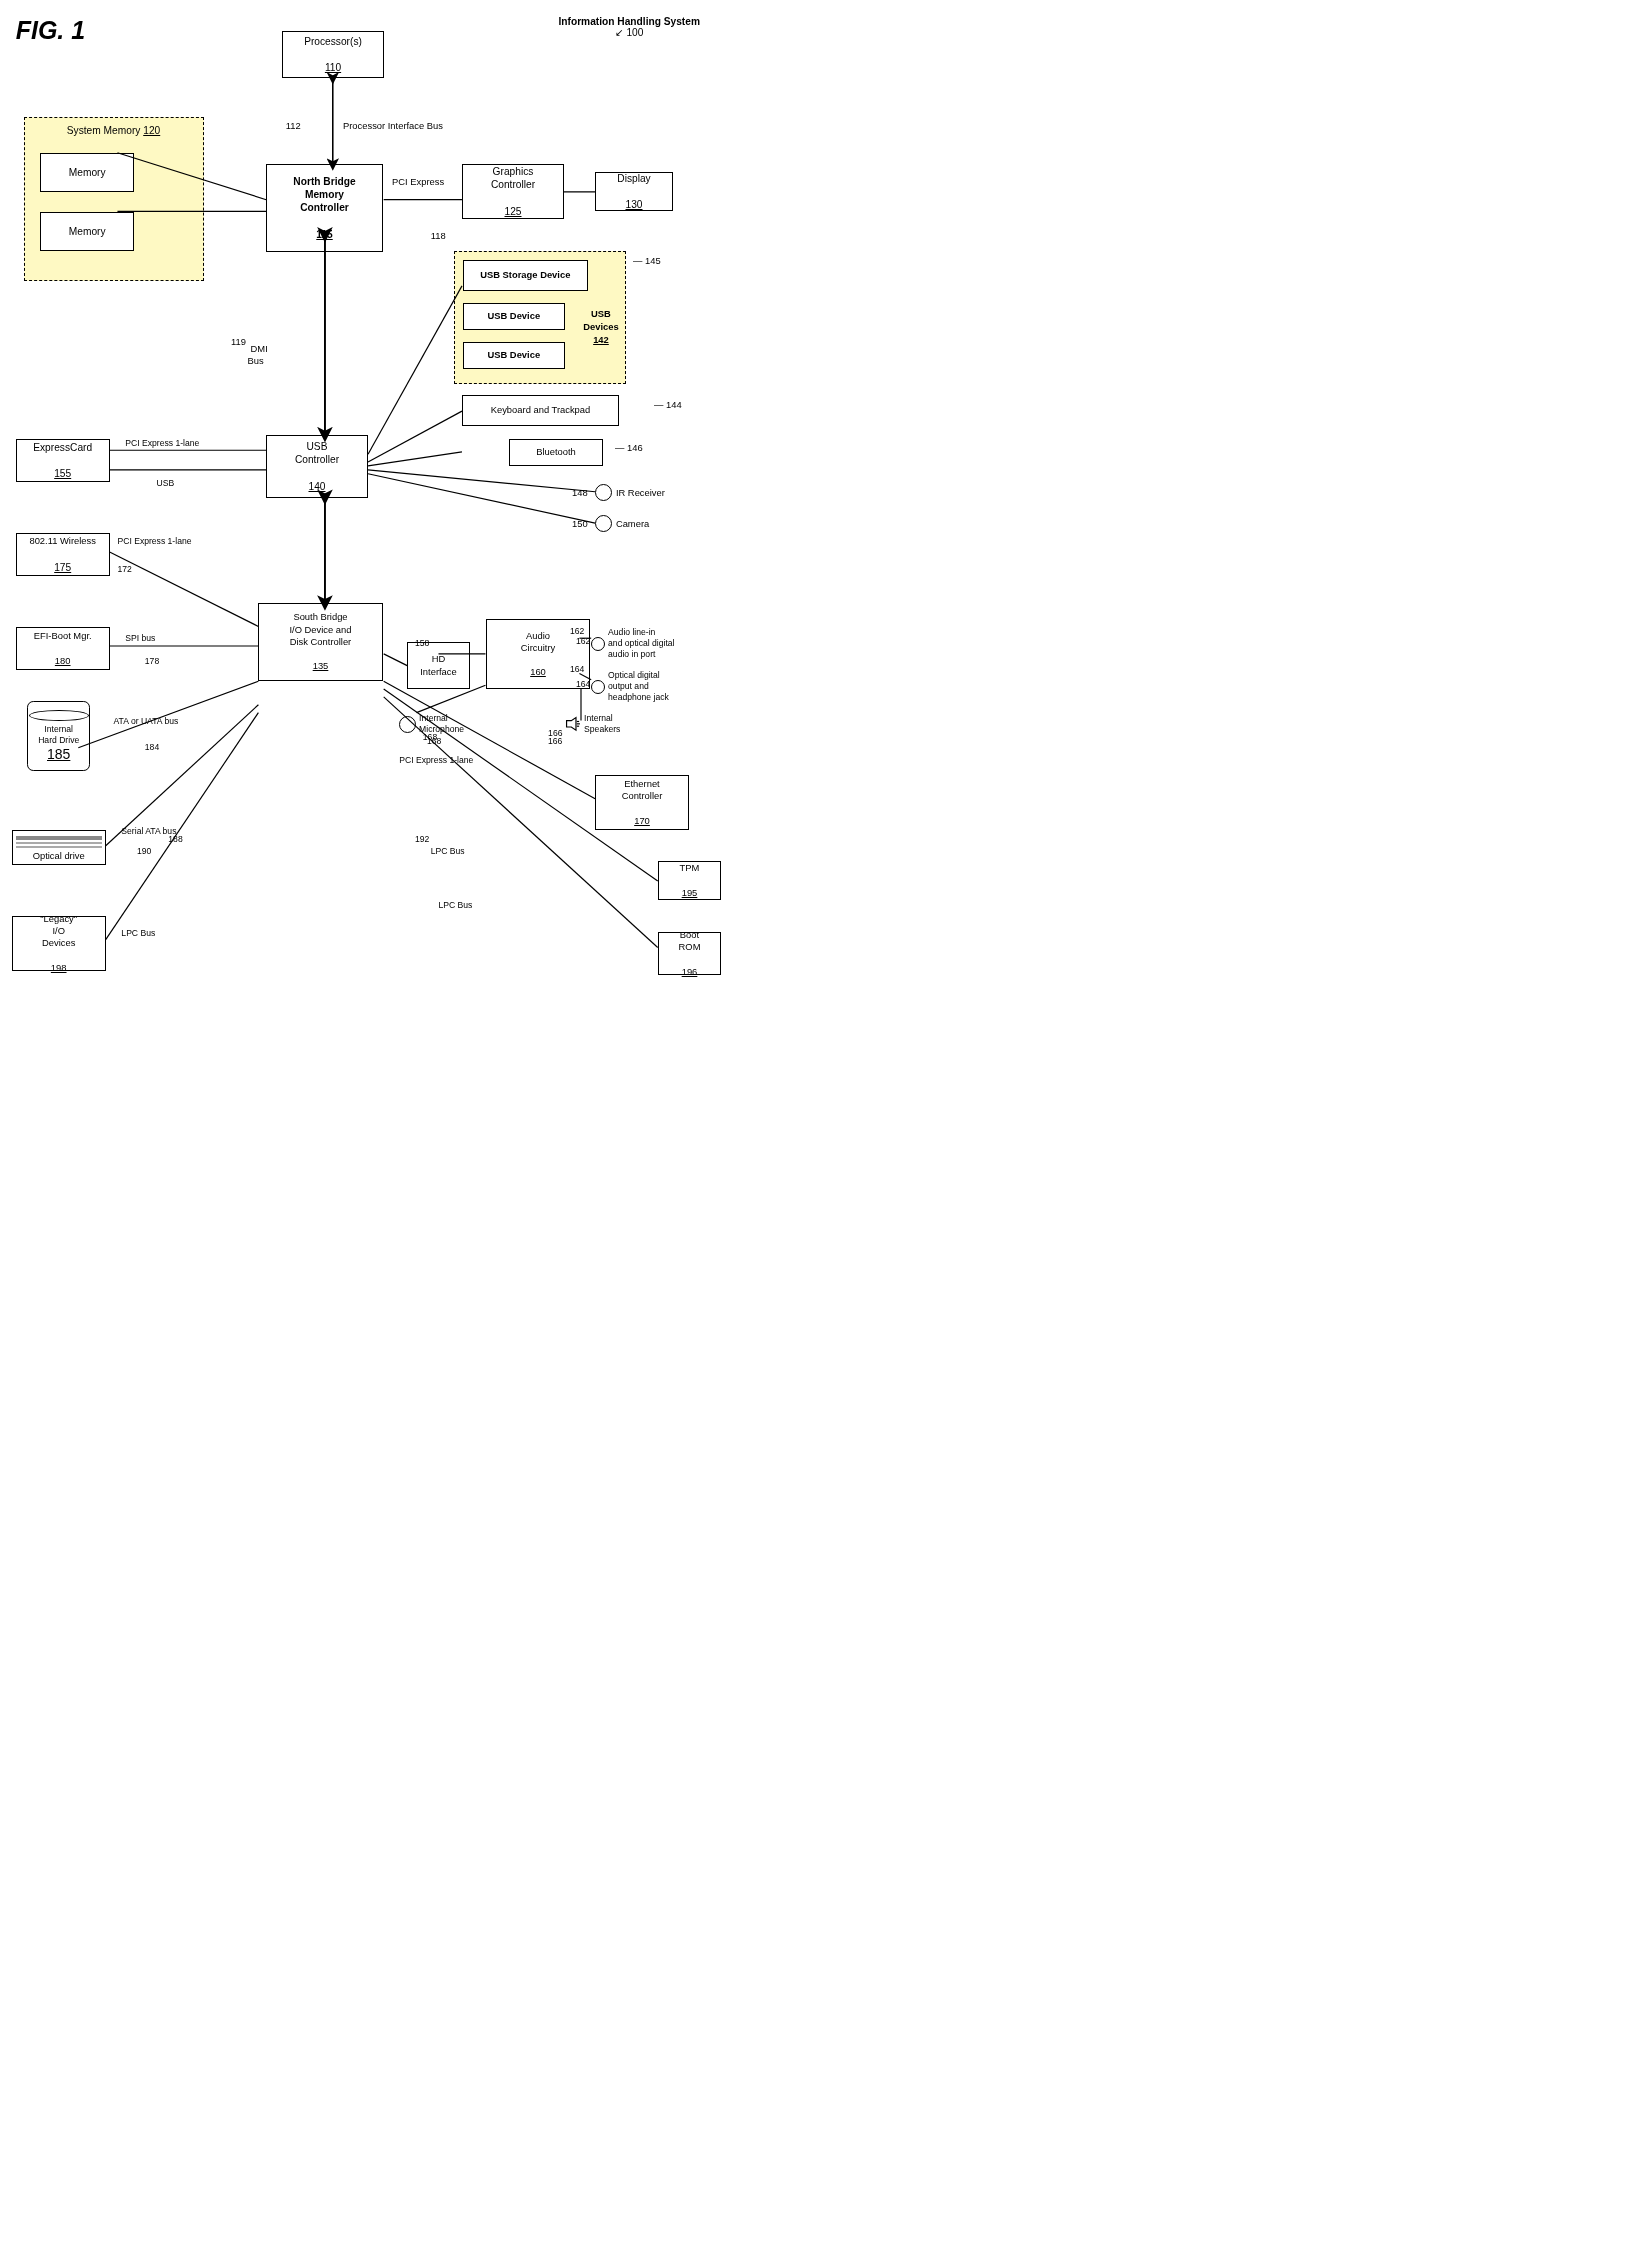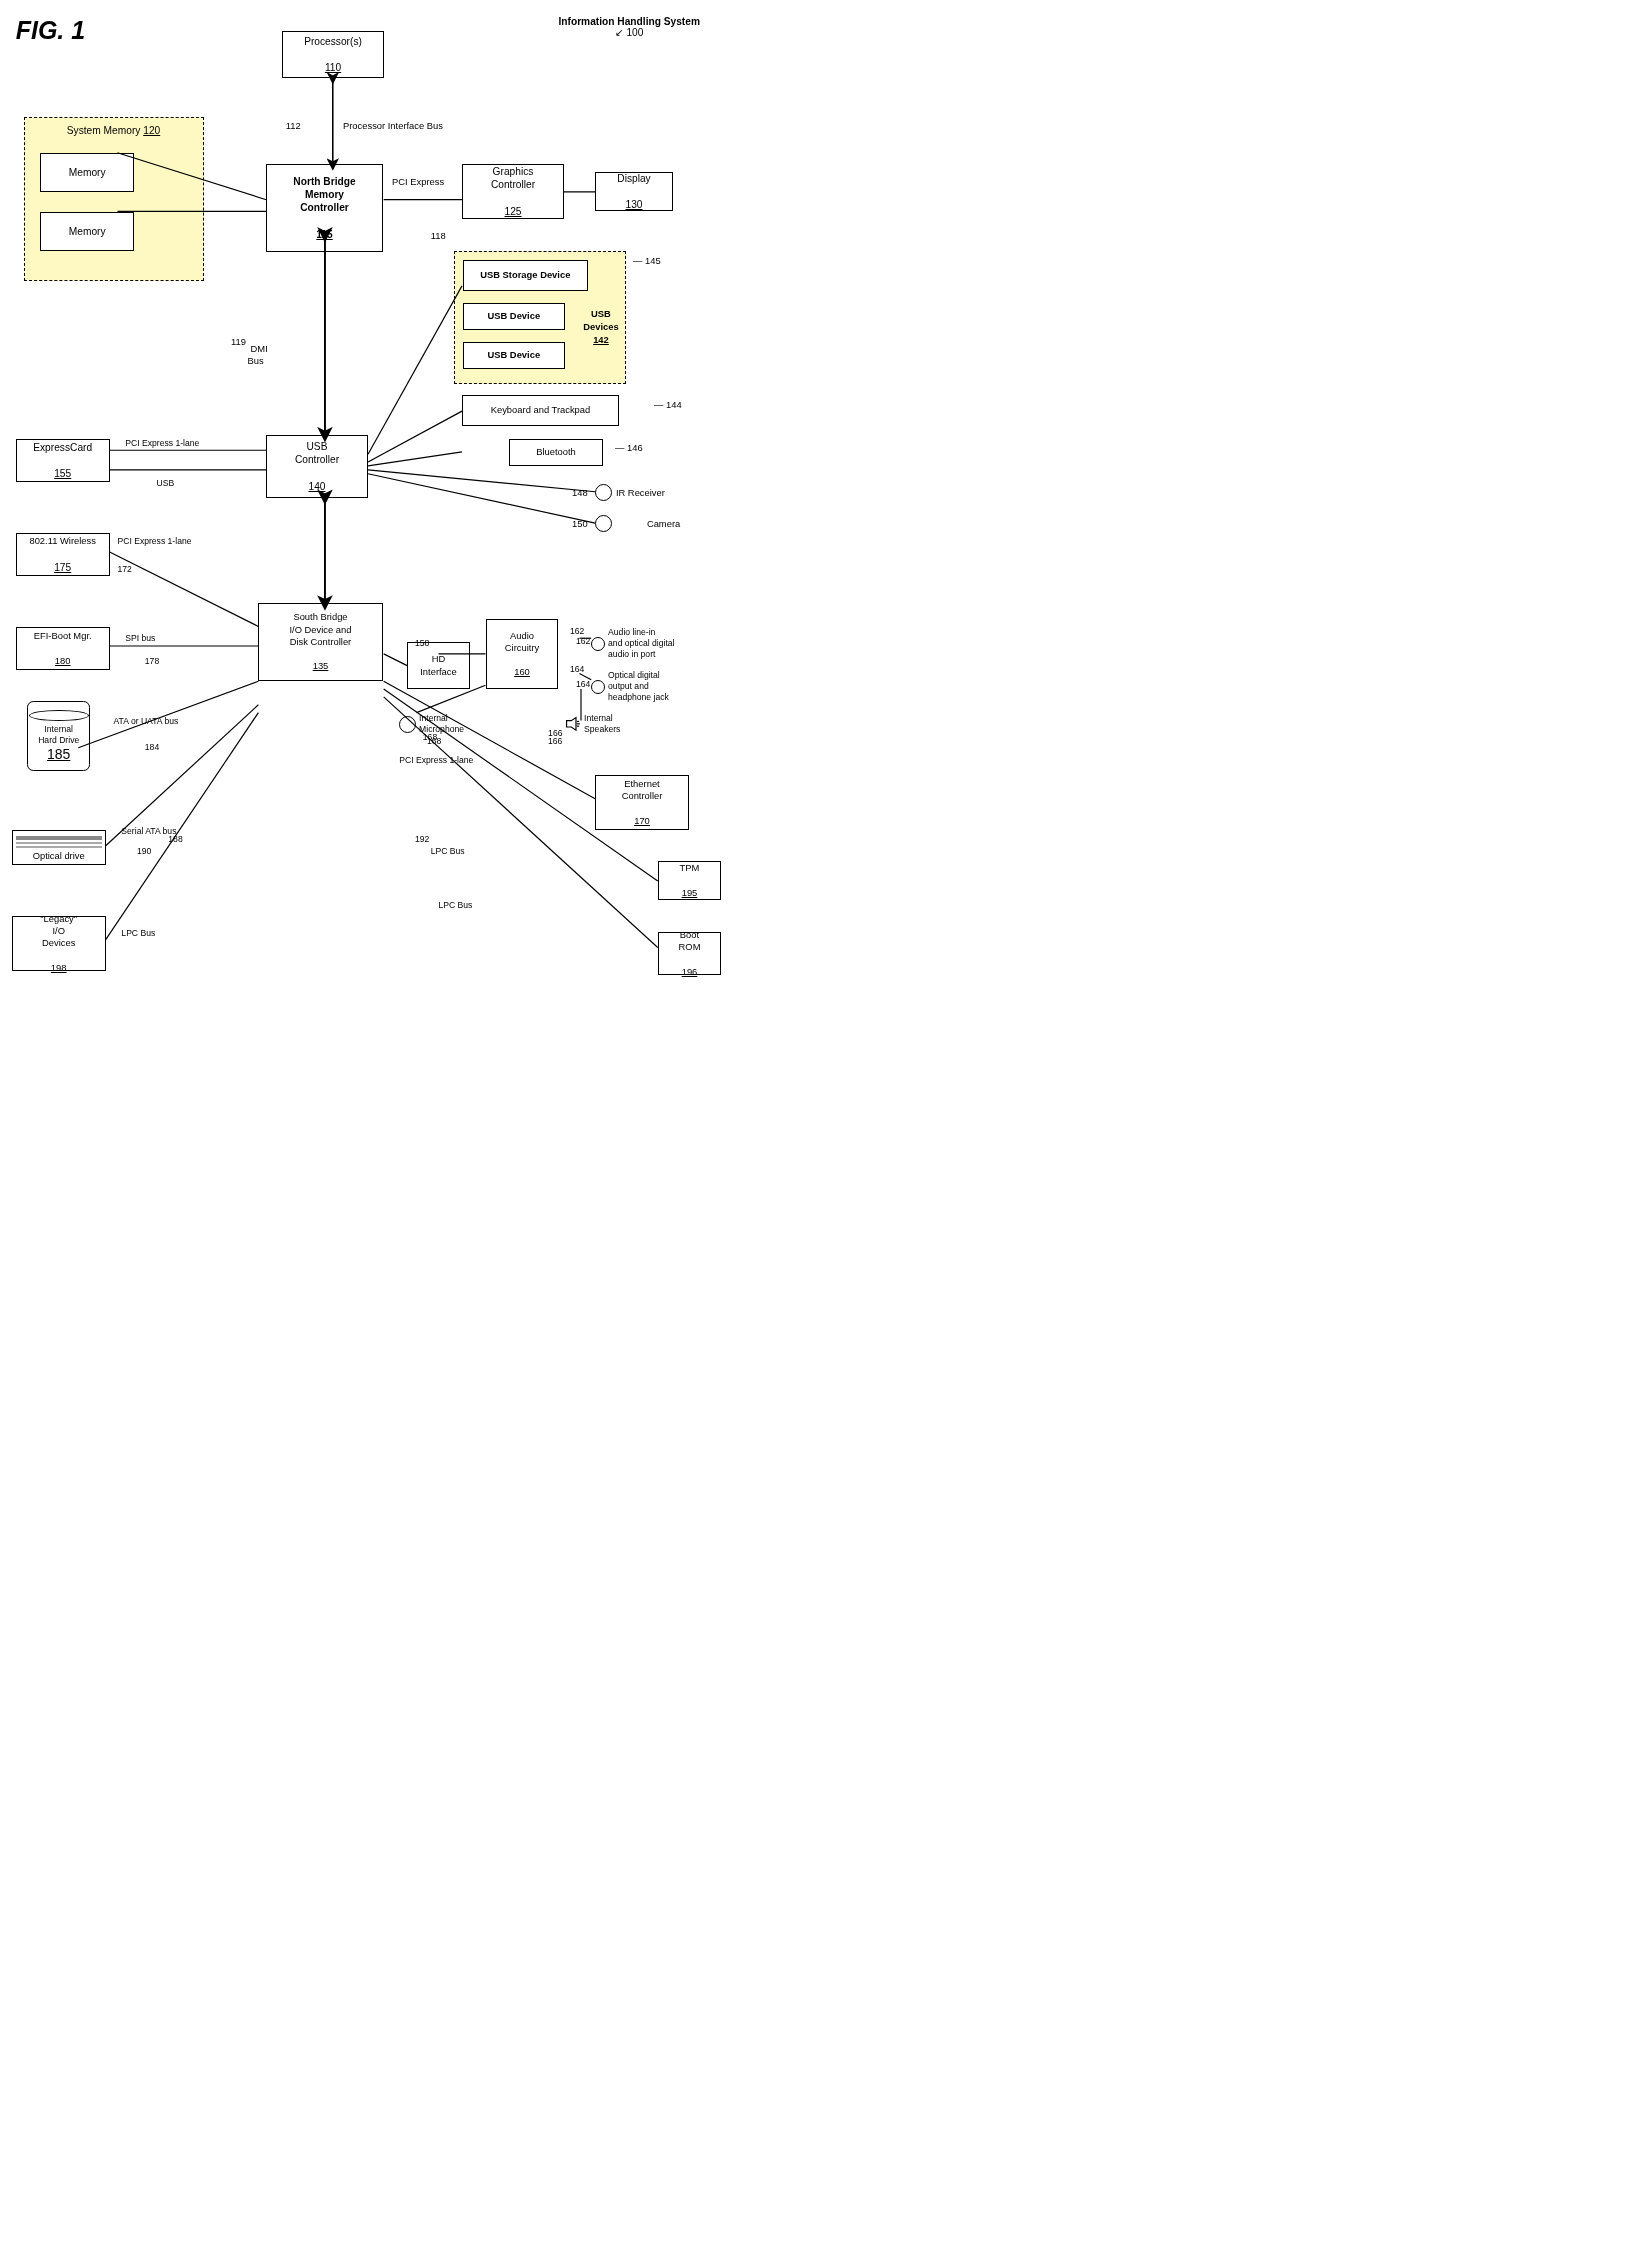--- a/index.html
+++ b/index.html
@@ -147,21 +147,21 @@
     <span>Bluetooth</span>
   </div>
   <div style="position:absolute; left:615px; top:442px; font-size:9.4px;">— 146</div>
 
   <div style="position:absolute; left:595px; top:484px; font-size:9.4px; display:flex; align-items:center;">
     <div style="width:17px; height:17px; border:1.6px solid #000; border-radius:50%; margin-right:3.9px;"></div>
     <span>IR Receiver</span>
   </div>
   <div style="position:absolute; left:572px; top:487px; font-size:9.4px;">148</div>
 
-  <div style="position:absolute; left:595px; top:515px; font-size:9.4px; display:flex; align-items:center;gap:31px;">
+  <div style="position:absolute; left:595px; top:515px; font-size:9.4px; display:flex; align-items:center;">
     <div style="width:17px; height:17px; border:1.6px solid #000; border-radius:50%; margin-right:3.9px;"></div>
     <span>Camera</span>
   </div>
   <div style="position:absolute; left:572px; top:518px; font-size:9.4px;">150</div>
 
   <div class="box" style="left:266px; top:435px; width:102px; height:63px;">
     <span style="white-space:pre-line;">USB
 Controller</span>
       <br>
     <span class="underline">140</span>
@@ -217,21 +217,21 @@
 Disk Controller</span>
       <br>
     <span class="underline">135</span>
   </div>
 
   <div class="box" style="left:407px; top:642px; width:63px; height:47px; font-size:9.4px;">
     <span style="white-space:pre-line;">HD
 Interface</span>
   </div>
 
-  <div class="box" style="left:486px; top:619px; width:72px; height:70px; font-size:9.4px;">
+  <div class="box" style="left:486px; top:619px; width:104px; height:70px; font-size:9.4px;">
     <span style="white-space:pre-line;">Audio
 Circuitry</span>
       <br>
     <span class="underline">160</span>
   </div>
 
   <div style="position:absolute; left:591px; top:627px; display:flex; align-items:center; font-size:8.6px;">
     <div style="width:14px; height:14px; border:1.6px solid #000; border-radius:50%; margin-right:3.1px;"></div>
     <span style="white-space:pre-line; line-height:1.3;">Audio line-in
 and optical digital

